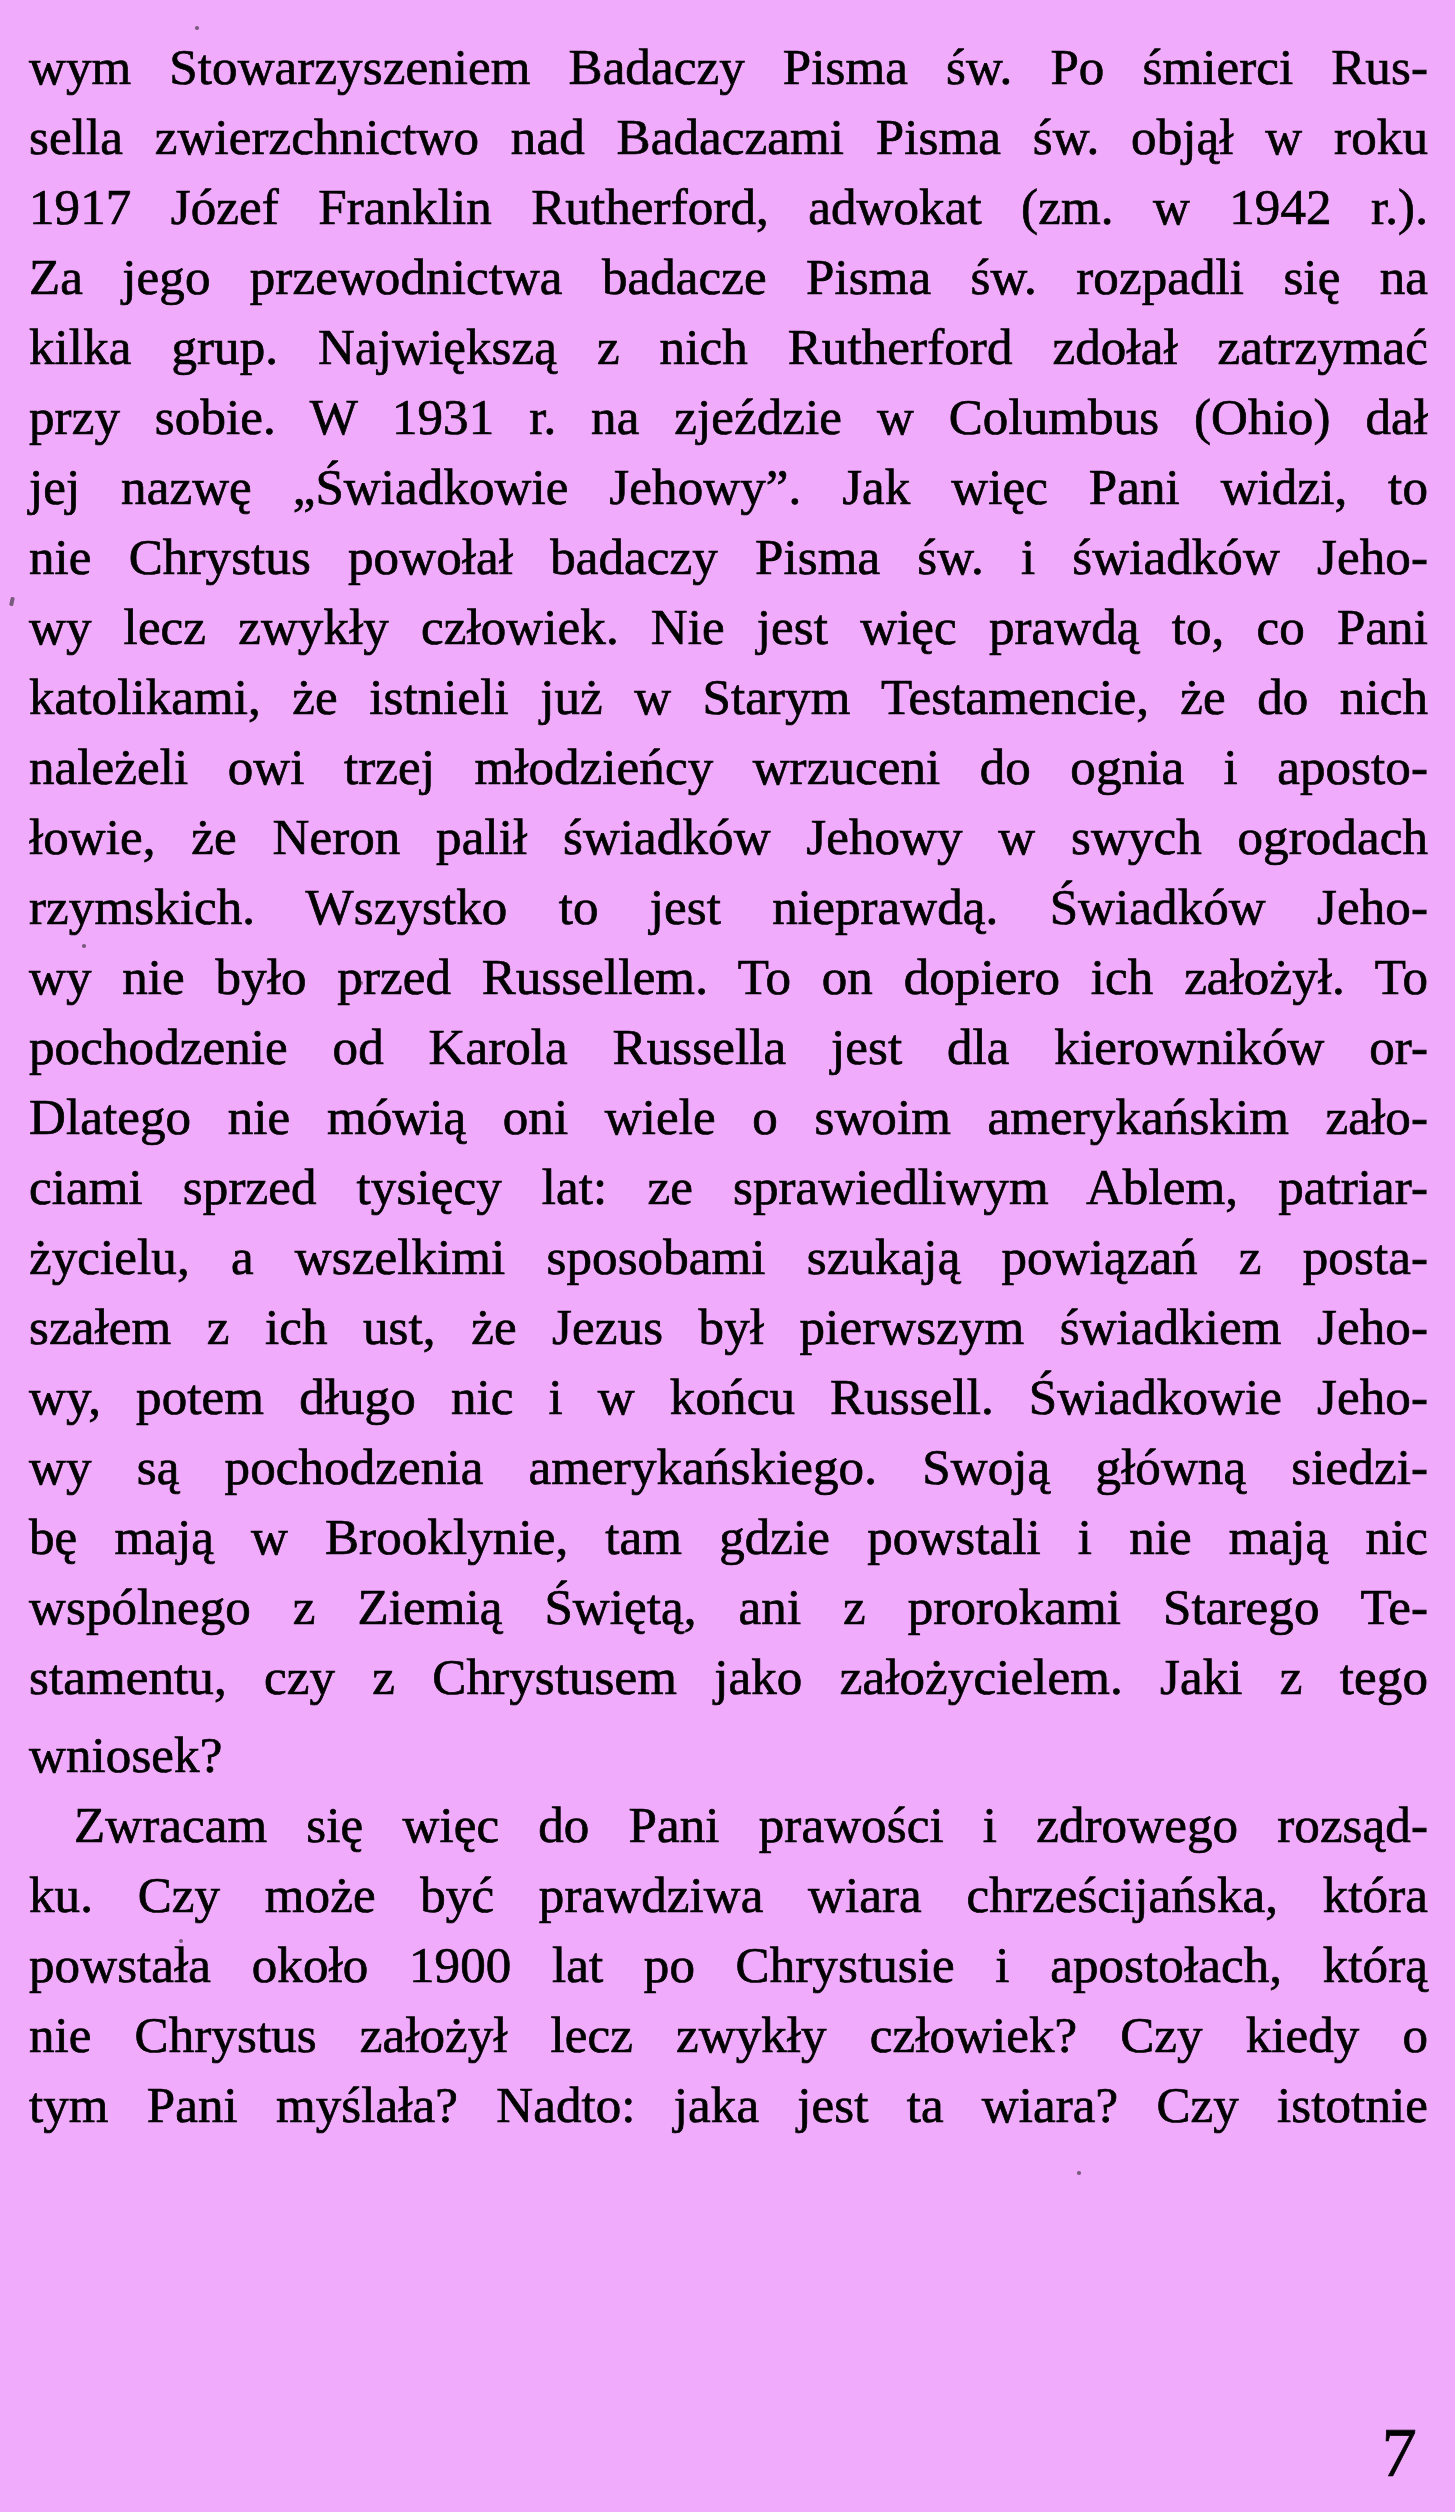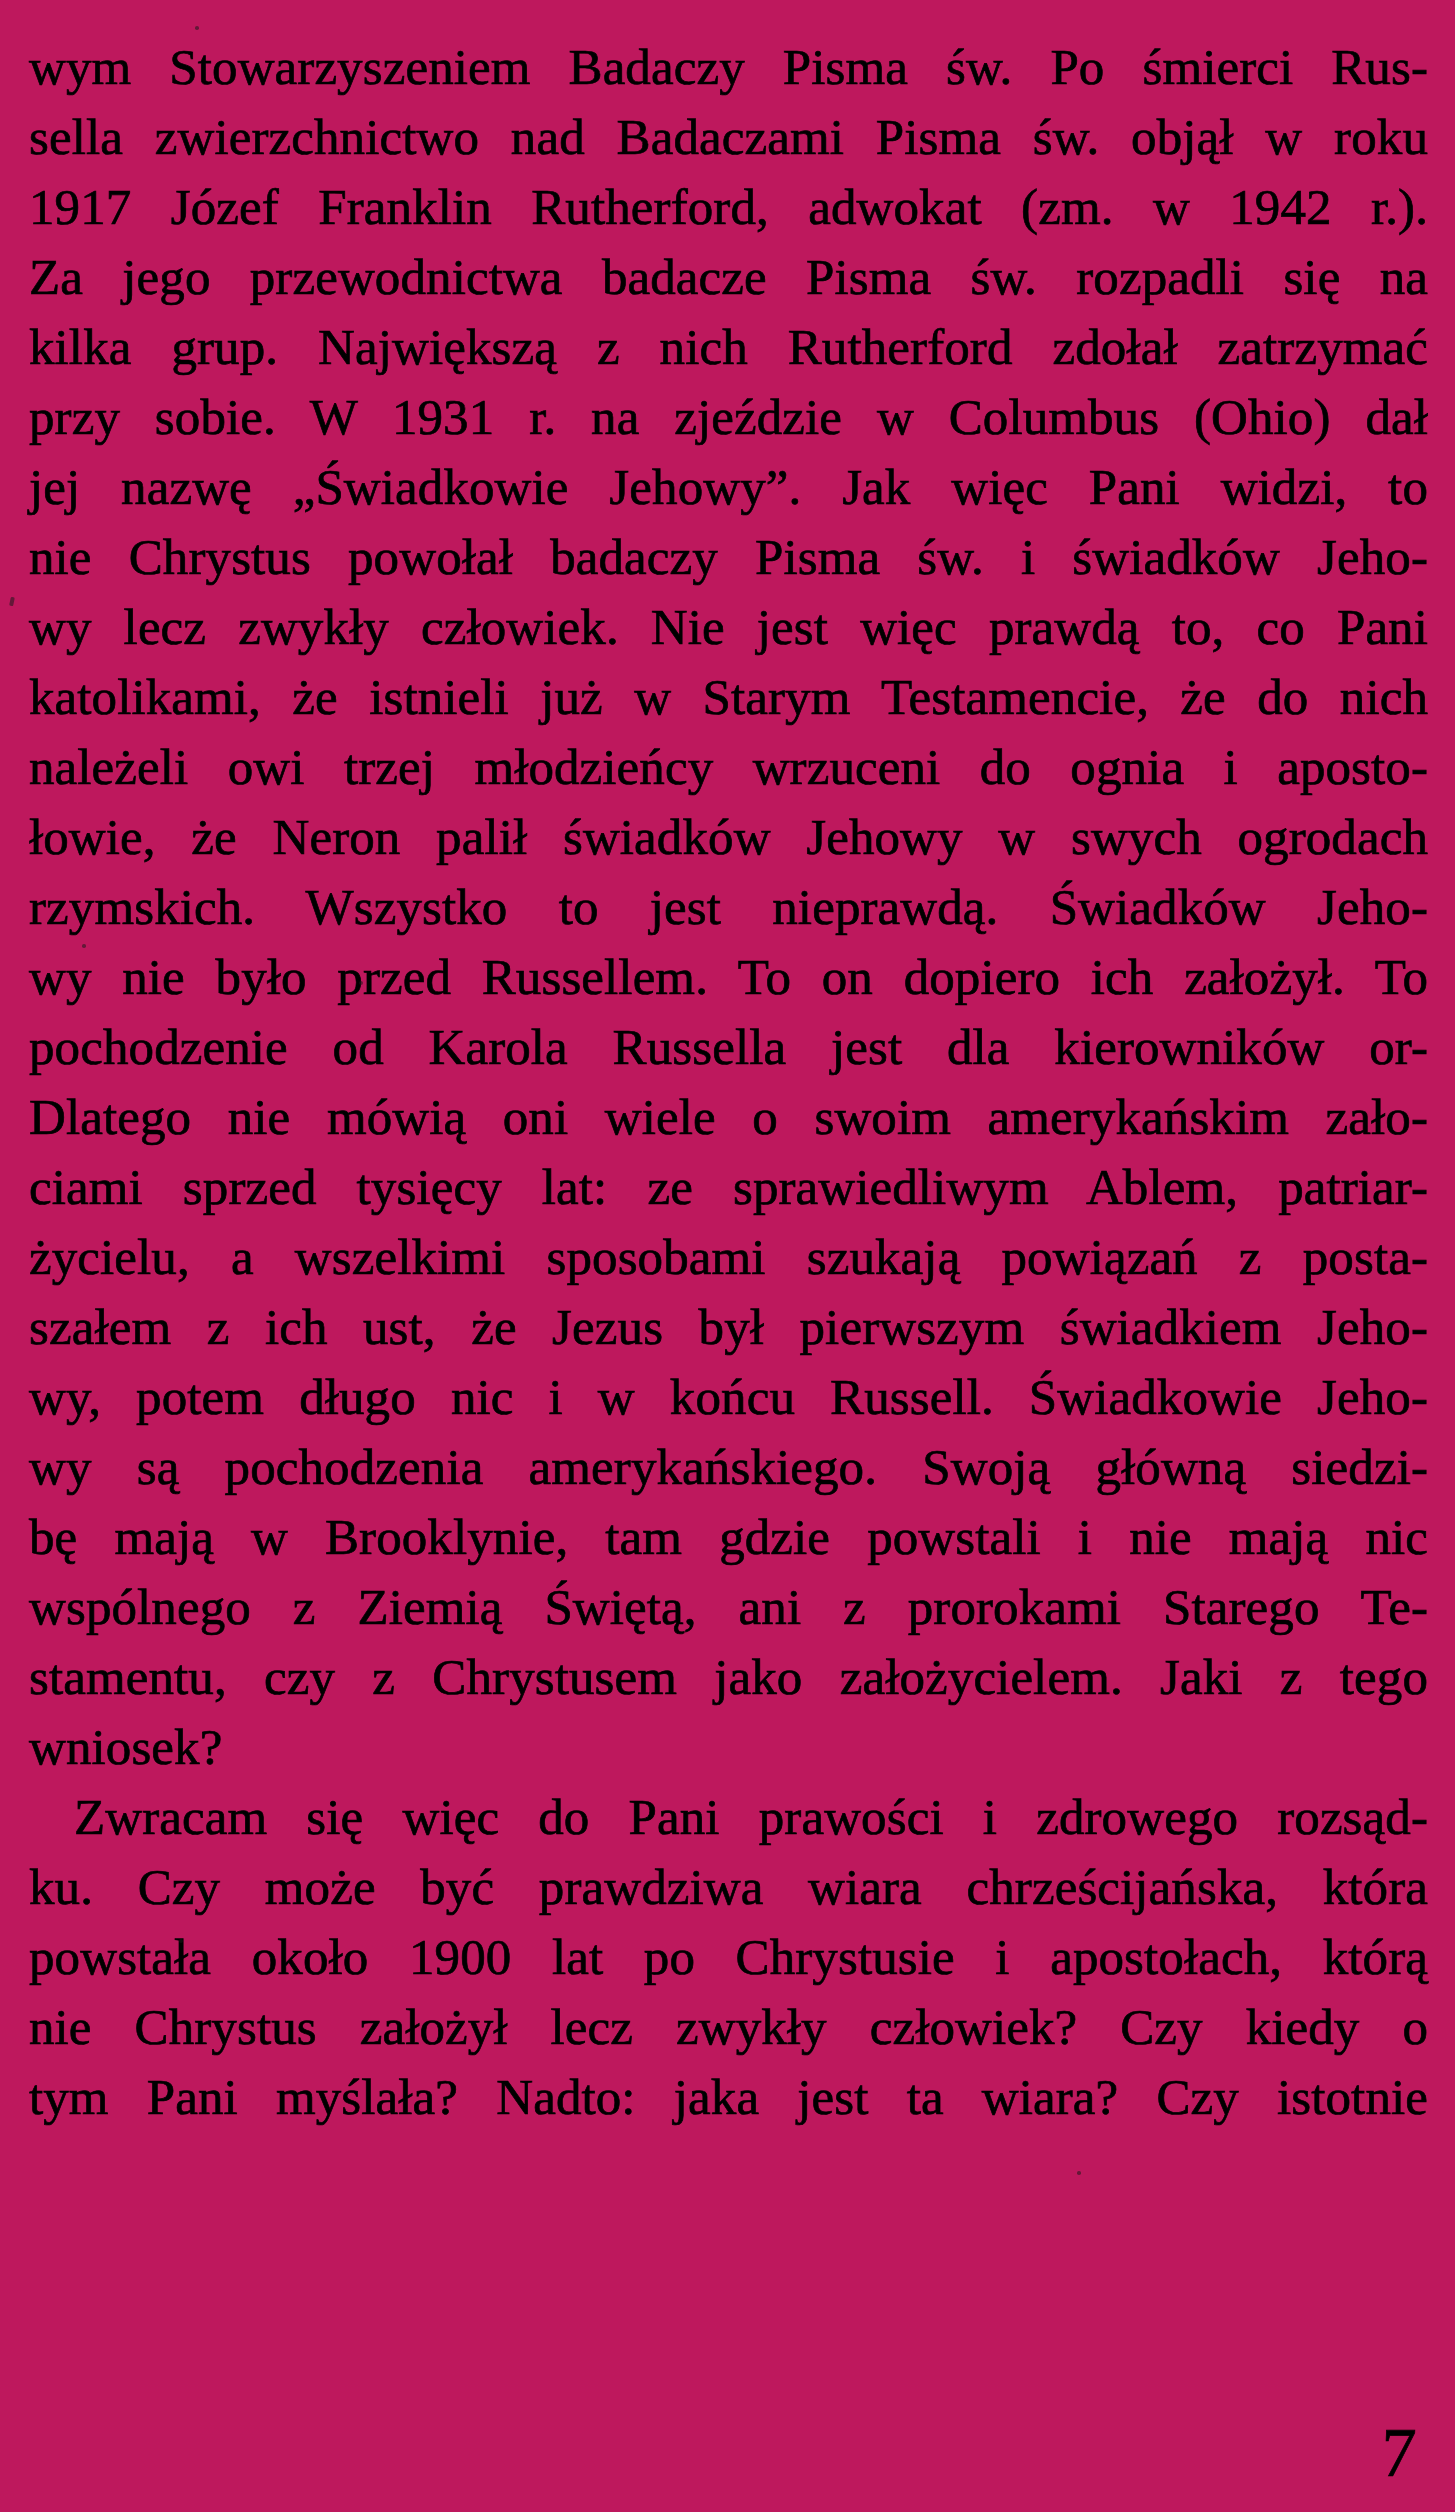--- a/index.html
+++ b/index.html
@@ -11,41 +11,42 @@
     position: relative;
     width: 1456px;
     height: 2512px;
     font-family: "Liberation Serif", "DejaVu Serif", serif;
     color: #000;
     overflow: hidden;
   }
   .page {
     position: absolute;
     inset: 0;
-    background: #be185d;
+    background: #f0abfc;
   }
   .text-block {
     position: absolute;
     left: 29px;
     top: 32px;
     width: 1399px;
   }
   .line {
     font-size: 51px;
     line-height: 70px;
     height: 70px;
     text-align: justify;
     text-align-last: justify;
     white-space: normal;
     -webkit-text-stroke: 0.7px currentColor;
     letter-spacing: 0.1px;
   }
   .line.left {
     text-align: center;
     text-align-last: left;
+    margin-top: 8px;
   }
   .line.indent {
     text-indent: 45px;
   }
   .page-number {
     position: absolute;
     top: 2418px;
     right: 40px;
     font-size: 70px;
     line-height: 70px;

